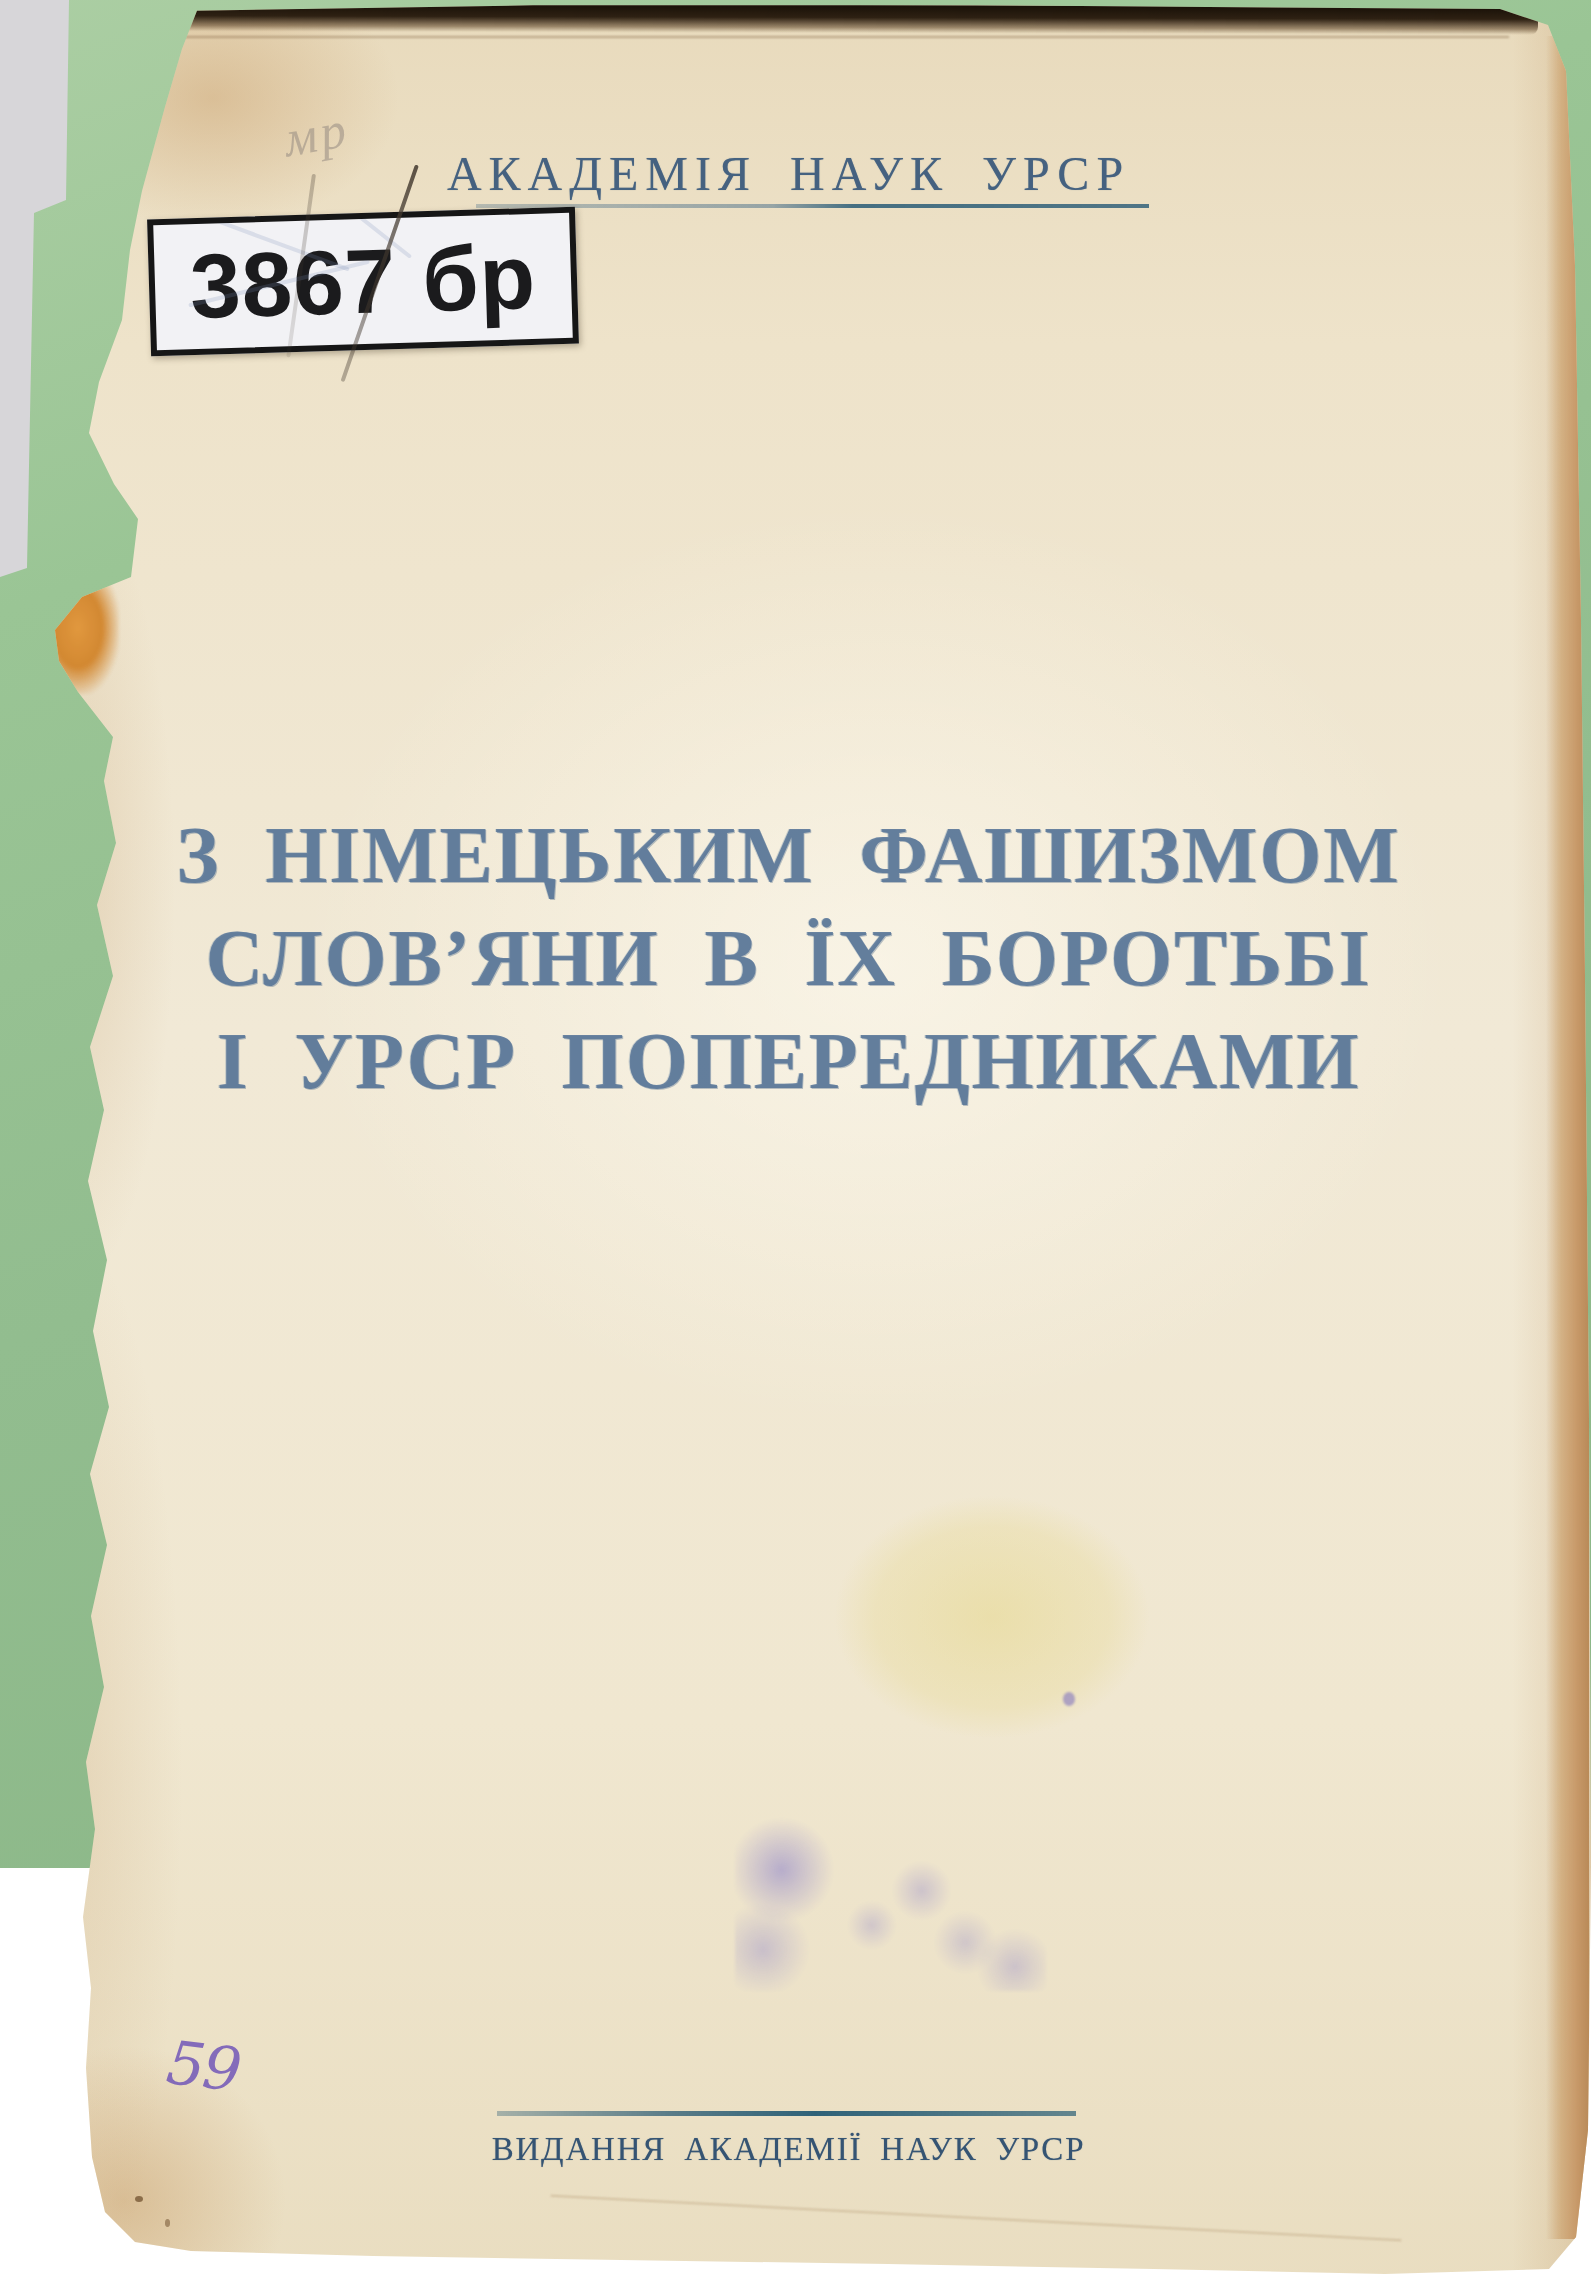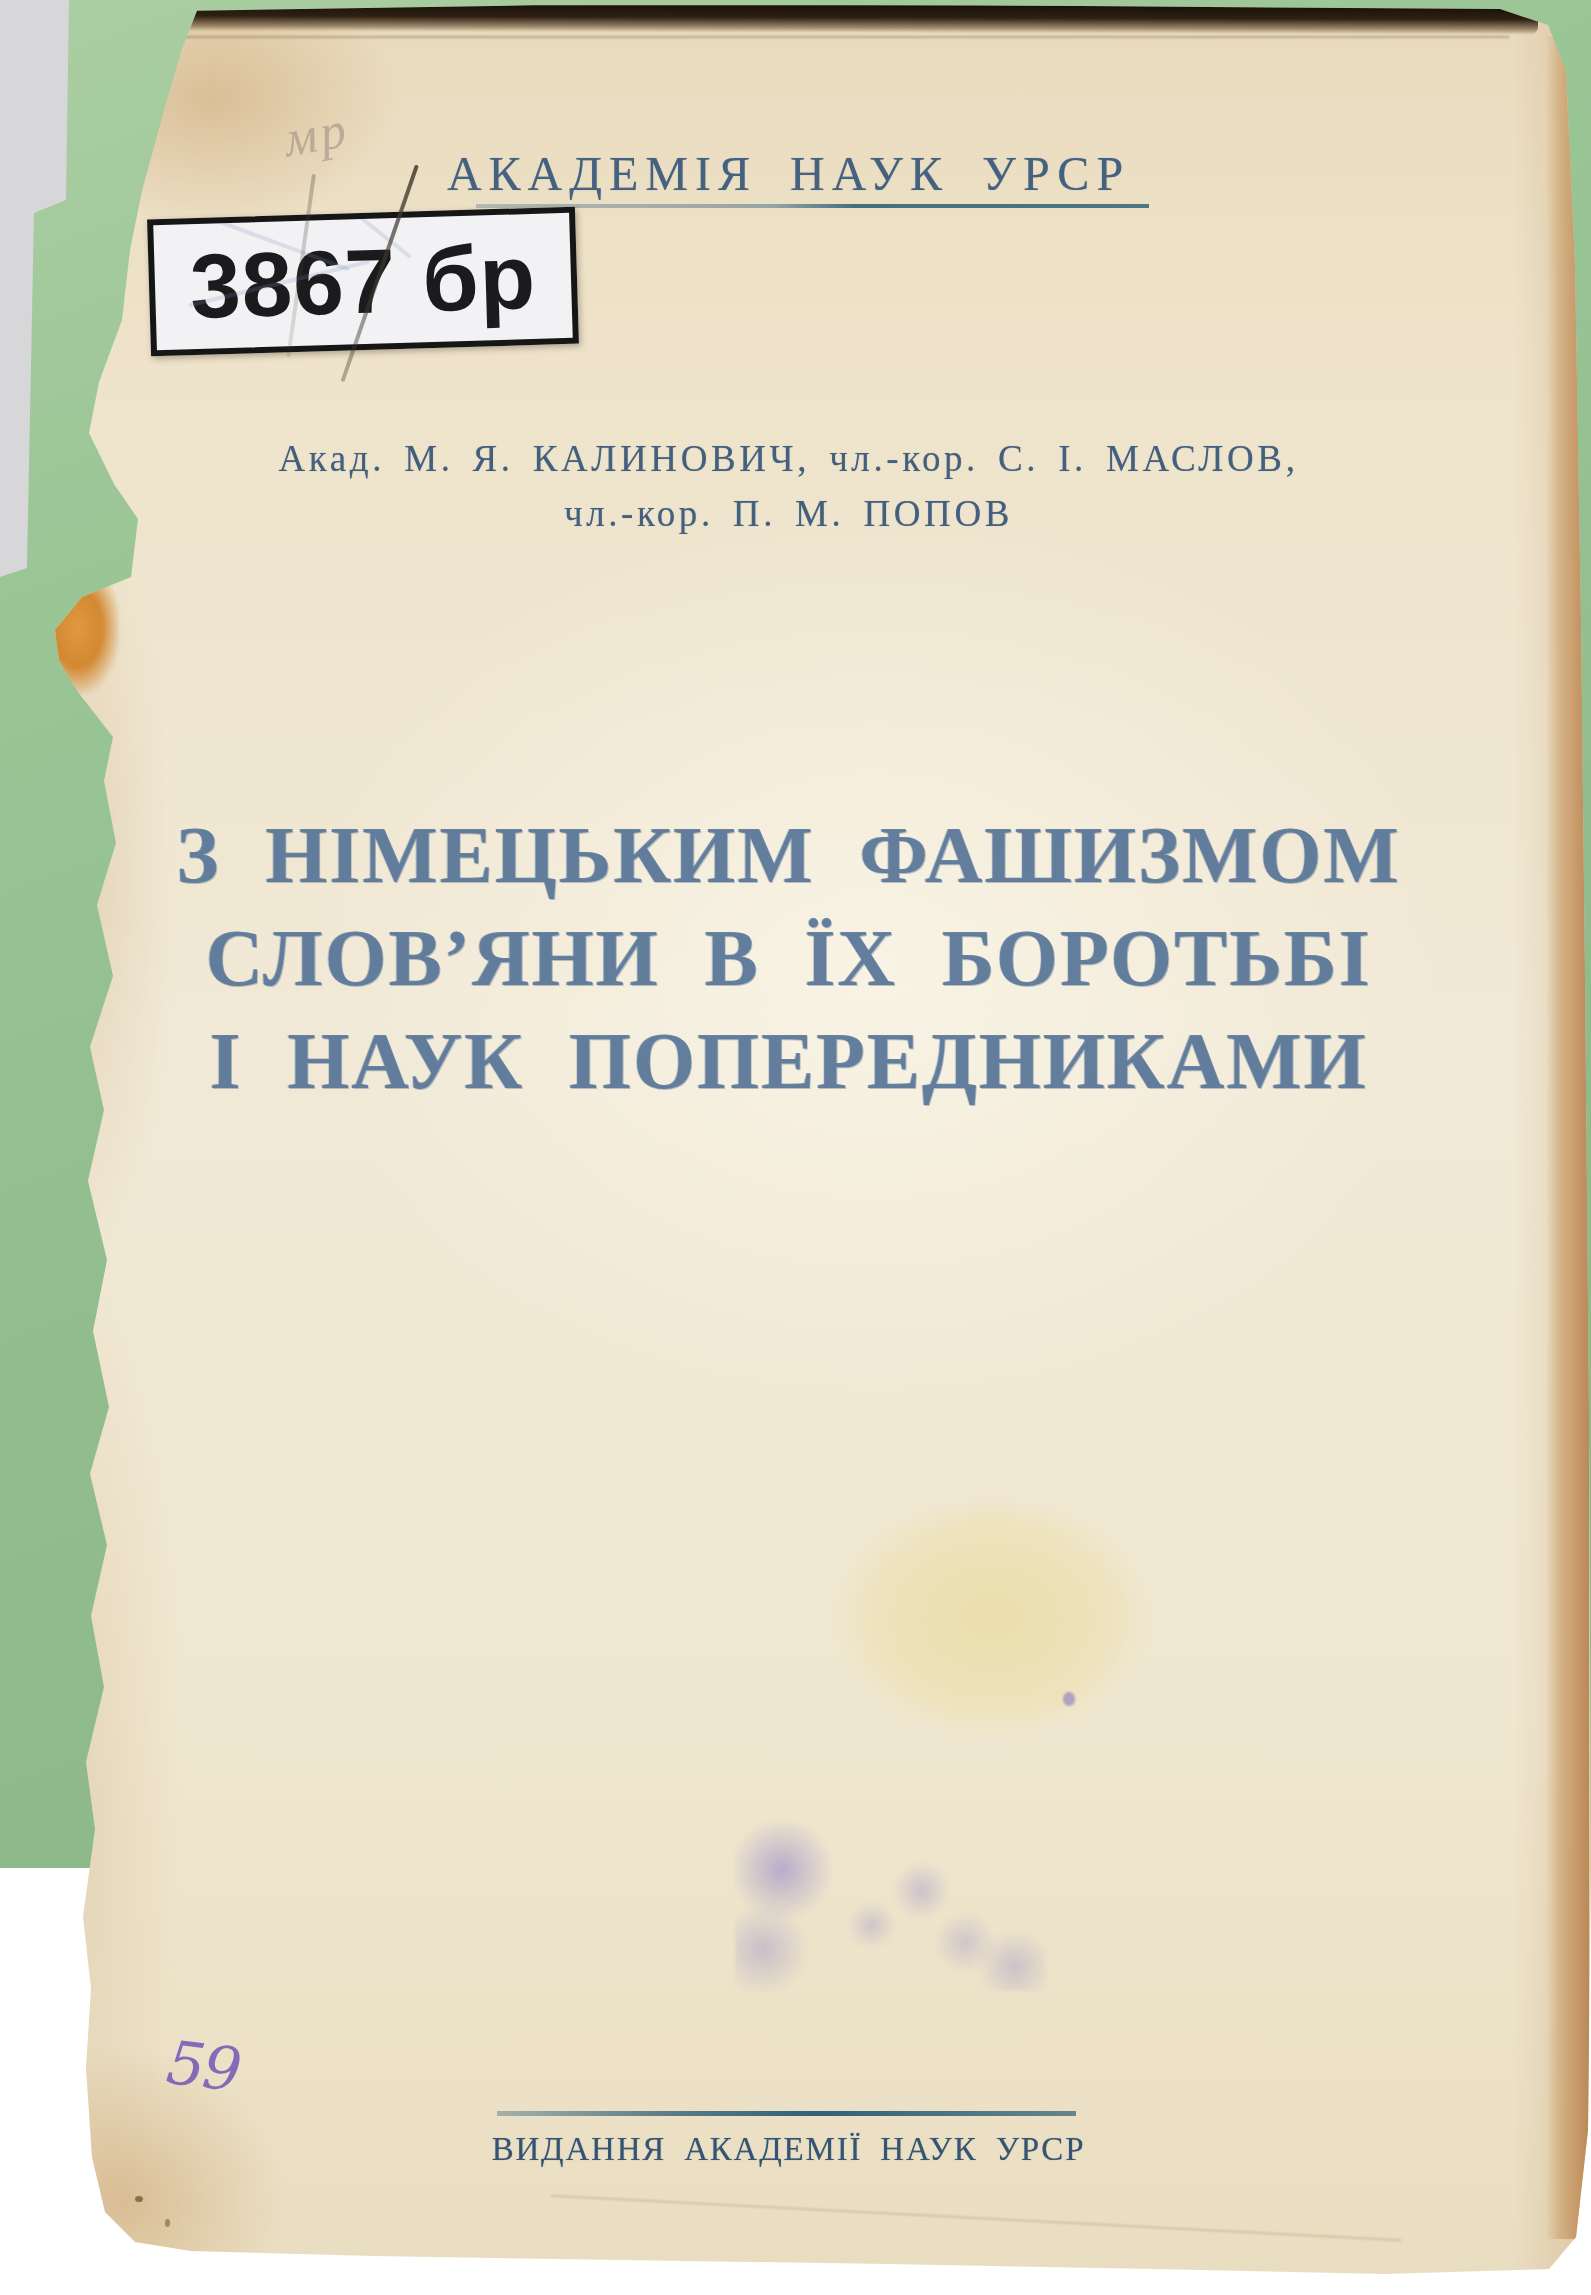--- a/index.html
+++ b/index.html
@@ -110,29 +110,25 @@
       <i class="l1"></i>
         <i class="l2"></i>
         <i class="l3"></i>
     </div>
     <span class="sticker-text">3867 бр</span>
   </div>
 
   <div class="pencil-stroke s1"></div>
   <div class="pencil-stroke s2"></div>
 
-  <div class="print authors">
-    <div>Акад. М. Я. КАЛИНОВИЧ, чл.-кор. С. І. МАСЛОВ,</div>
-    <div>чл.-кор. П. М. ПОПОВ</div>
-  </div>
 
   <div class="print title">
     <div>З НІМЕЦЬКИМ ФАШИЗМОМ</div>
     <div>СЛОВ’ЯНИ В ЇХ БОРОТЬБІ</div>
-    <div>І НАУК ПОПЕРЕДНИКАМИ</div>
+    <div>І УРСР ПОПЕРЕДНИКАМИ</div>
   </div>
 
   <div class="hand-number">59</div>
 
   <div class="imprint-rule"></div>
   <div class="print imprint">ВИДАННЯ АКАДЕМІЇ НАУК УРСР</div>
 
 </div>
 
 

